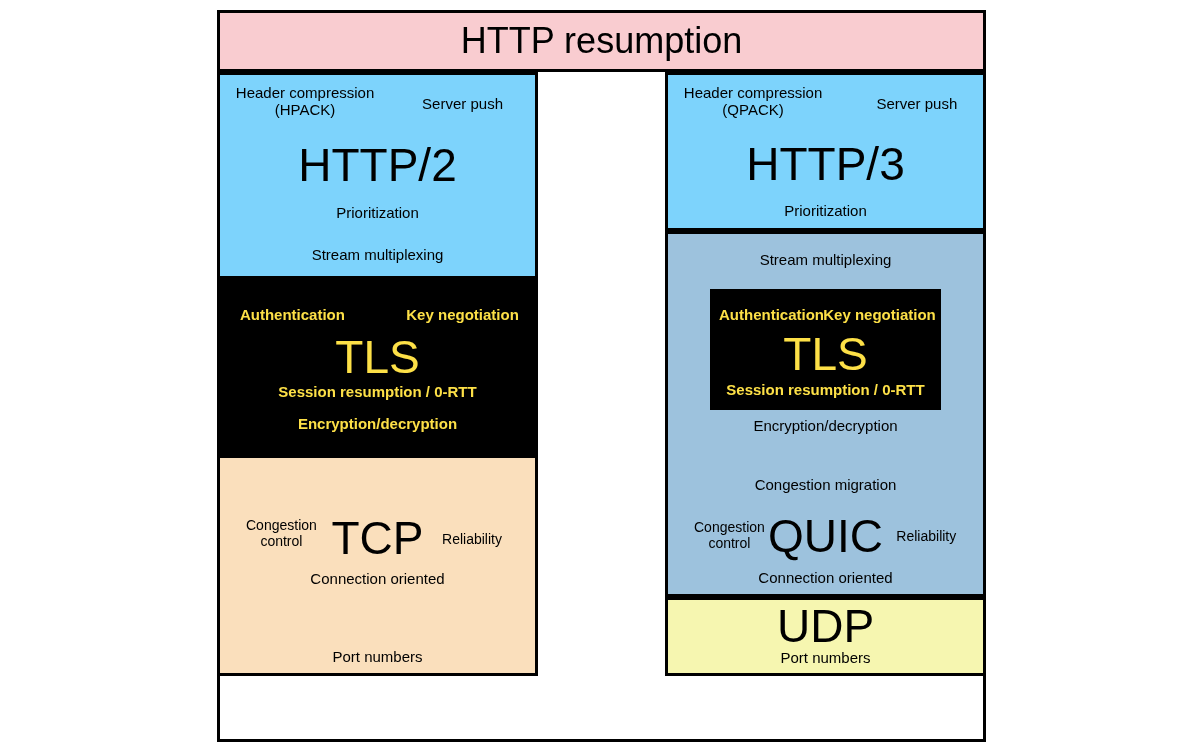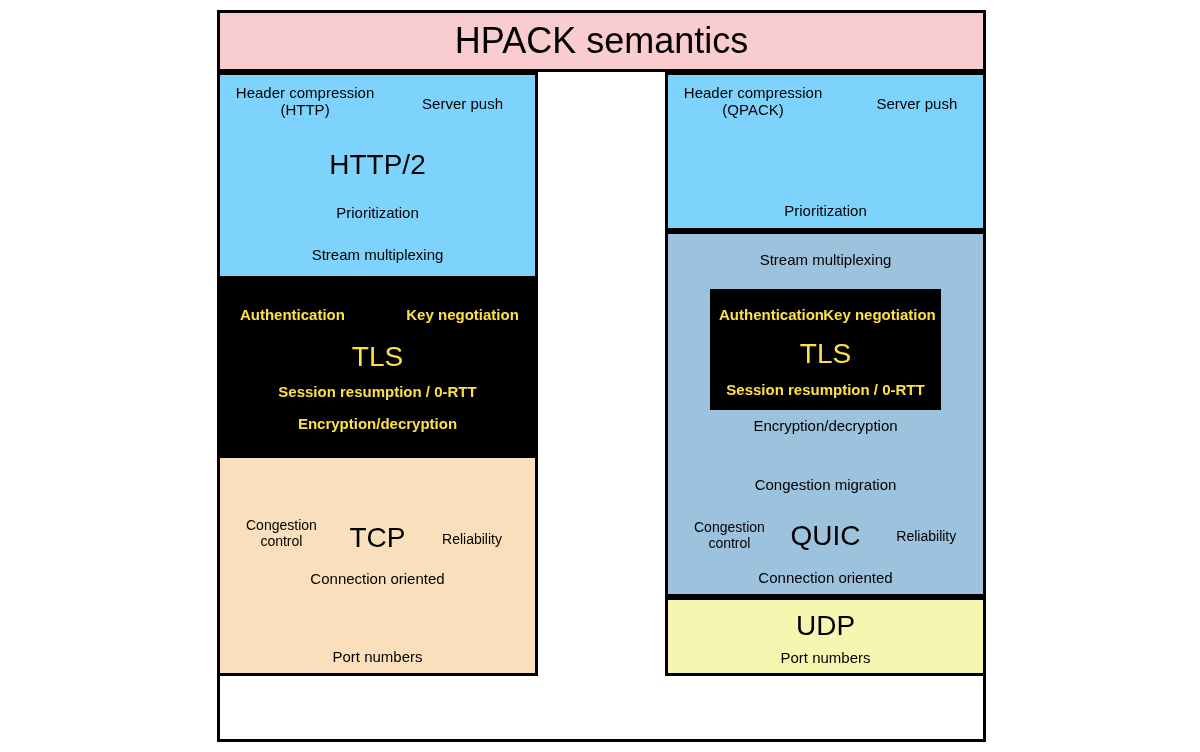--- a/index.html
+++ b/index.html
@@ -33,21 +33,21 @@
     transform: translate(-50%, -50%);
   }
   .lbl.two-line {
     white-space: normal;
     line-height: 1.15;
   }
   .big {
     font-size: 36px;
   }
   .huge {
-    font-size: 28px;
+    font-size: 46px;
   }
   .small {
     font-size: 15px;
   }
   .smaller {
     font-size: 14px;
   }
   .white-txt { color: #fde047; }
   .bold { font-weight: bold; }
 
@@ -79,27 +79,27 @@
   #b-tls-right { left: 710px; top: 289px; width: 231px; height: 121px; }
   #b-udp       { left: 665px; top: 597px; width: 321px; height: 79px; padding-left: 28px; }
   #b-ip        { left: 217px; top: 679px; width: 769px; height: 63px; }
 </style>
 </head>
 <body>
 
 <div id="canvas">
 
   <div class="blk c-semantics" id="b-semantics">
-    <div class="lbl big" style="left:50%; top:50%;">HPACK semantics</div>
+    <div class="lbl big" style="left:50%; top:50%;">HTTP resumption</div>
   </div>
 
   <div class="blk c-http" id="b-http2">
     <div class="lbl small two-line" style="left:27%; top:13%; width:150px;">
       <span>Header compression</span><br>
-      <span>(HTTP)</span>
+      <span>(HPACK)</span>
     </div>
     <div class="lbl small" style="left:77%; top:14.5%;">Server push</div>
     <div class="lbl huge" style="left:50%; top:45%;">HTTP/2</div>
     <div class="lbl small" style="left:50%; top:68.5%;">Prioritization</div>
     <div class="lbl small" style="left:50%; top:89.5%;">Stream multiplexing</div>
   </div>
 
   <div class="blk c-tls" id="b-tls-left">
     <div class="lbl small bold white-txt" style="left:23%; top:19.5%;">Authentication</div>
     <div class="lbl small bold white-txt" style="left:77%; top:19.5%;">Key negotiation</div>
@@ -118,20 +118,21 @@
     <div class="lbl small" style="left:50%; top:56.5%;">Connection oriented</div>
     <div class="lbl small" style="left:50%; top:92.5%;">Port numbers</div>
   </div>
 
   <div class="blk c-http" id="b-http3">
     <div class="lbl small two-line" style="left:27%; top:17%; width:150px;">
       <span>Header compression</span><br>
       <span>(QPACK)</span>
     </div>
     <div class="lbl small" style="left:79%; top:19%;">Server push</div>
+    <div class="lbl huge" style="left:50%; top:58%;">HTTP/3</div>
     <div class="lbl small" style="left:50%; top:89%;">Prioritization</div>
   </div>
 
   <div class="blk c-quic" id="b-quic">
     <div class="lbl small" style="left:50%; top:7.2%;">Stream multiplexing</div>
     <div class="lbl small" style="left:50%; top:53.3%;">Encryption/decryption</div>
     <div class="lbl small" style="left:50%; top:69.7%;">Congestion migration</div>
     <div class="lbl smaller two-line" style="left:19.5%; top:83.5%; width:110px;">
       <span>Congestion</span><br>
       <span>control</span>

